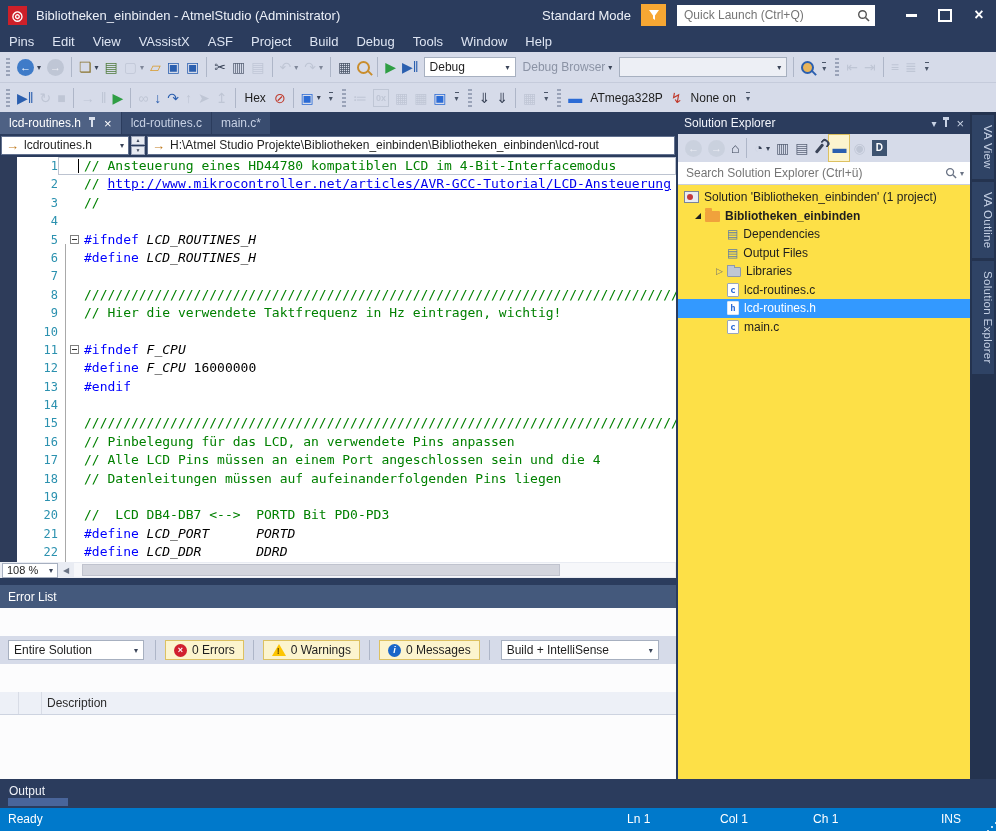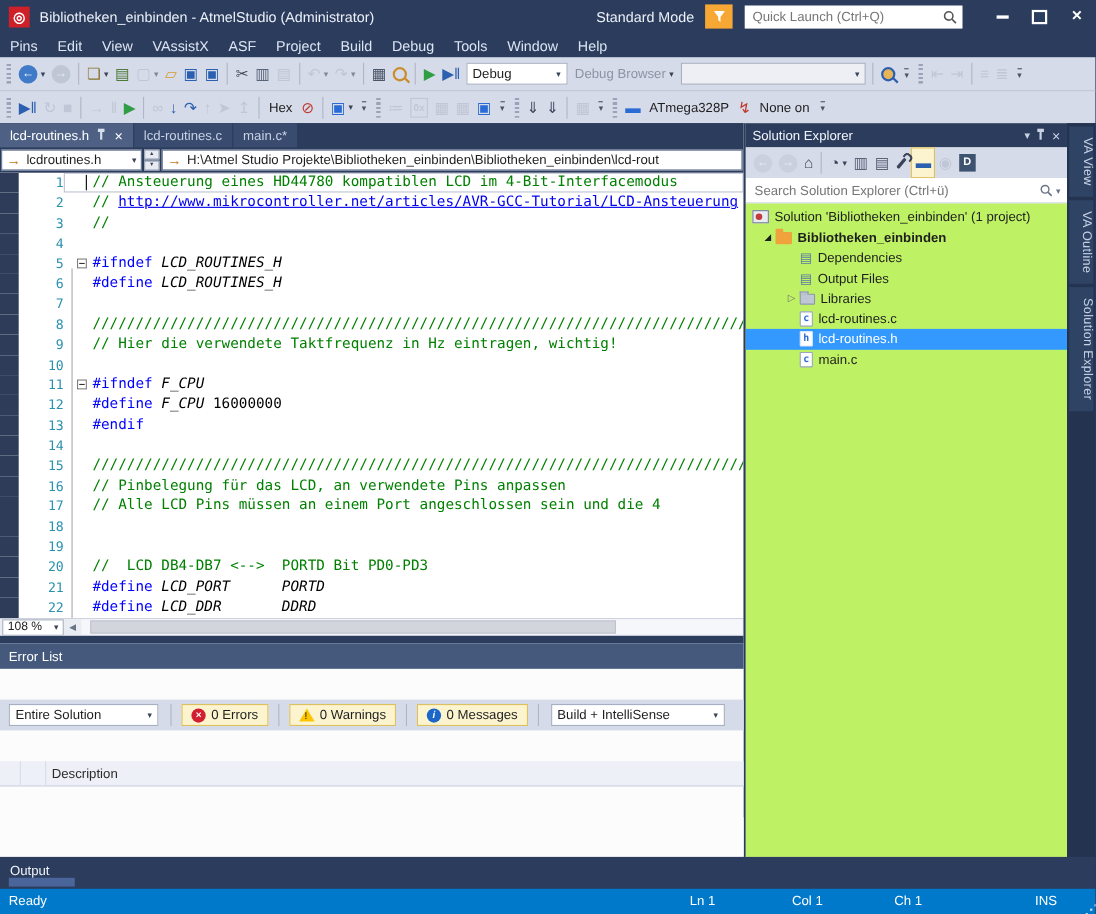--- a/index.html
+++ b/index.html
@@ -99,21 +99,21 @@
   .se-title{height:22px;background:#2B3C5D;color:#F2F5FB;font-size:12px;display:flex;align-items:center;padding:0 6px;flex:none;}
   .se-title .sp{flex:1;}
   .se-title .tico-btn{color:#C8D2E4;font-size:10px;margin-left:9px;display:flex;align-items:center;}
   .se-title .x{font-size:13px;}
   .se-pin{width:2px;height:7px;background:#C8D2E4;position:relative;}
   .se-pin::before{content:'';position:absolute;top:-3px;left:-2px;width:6px;height:3px;background:#C8D2E4;}
   .se-toolbar{height:28px;background:#D6DBE9;display:flex;align-items:center;padding-left:4px;flex:none;}
   .se-search{height:22px;background:#fff;border-bottom:1px solid #C9CFDC;display:flex;align-items:center;padding:0 6px;flex:none;}
   .se-search input{flex:1;border:0;outline:0;font-size:12px;color:#8A8F9B;font-family:"Liberation Sans",sans-serif;}
   .se-search .dd{color:#6B7485;}
-  .se-tree{flex:1;background:#bef264;padding-top:3px;overflow:hidden;}
+  .se-tree{flex:1;background:#fde047;padding-top:3px;overflow:hidden;}
   .se-row{height:18.5px;display:flex;align-items:center;font-size:12px;color:#1E1E1E;white-space:nowrap;}
   .se-row.selected{background:#3399FF;color:#fff;}
   .se-row .label{margin-left:5px;}
   .se-row .label.bold{font-weight:bold;}
   .arrow-slot{width:15px;flex:none;display:flex;align-items:center;justify-content:center;}
   .arr-exp{width:0;height:0;border-left:6px solid transparent;border-bottom:6px solid #1E1E1E;}
   .arr-col{font-size:9px;color:#707070;}
   .tico{flex:none;display:inline-flex;align-items:center;justify-content:center;}
   .tico.solution{width:15px;height:12px;background:#E9ECF2;border:1px solid #7A8499;position:relative;box-sizing:border-box;}
   .tico.solution::after{content:'';position:absolute;left:2px;top:2px;width:6px;height:6px;border-radius:50%;background:#C43B3B;}
@@ -422,21 +422,21 @@
       <div class="code-row"><span class="gut-margin"></span><span class="ln">8</span><span class="foldc"></span><span class="txt"><span class="c-comment">////////////////////////////////////////////////////////////////////////////////////////////////////</span></span></div>
       <div class="code-row"><span class="gut-margin"></span><span class="ln">9</span><span class="foldc"></span><span class="txt"><span class="c-comment">// Hier die verwendete Taktfrequenz in Hz eintragen, wichtig!</span></span></div>
       <div class="code-row"><span class="gut-margin"></span><span class="ln">10</span><span class="foldc"></span><span class="txt"></span></div>
       <div class="code-row"><span class="gut-margin"></span><span class="ln">11</span><span class="foldc"><span class="fold-box"></span></span><span class="txt"><span class="c-pp">#ifndef</span><span class="c-macro"> F_CPU</span></span></div>
       <div class="code-row"><span class="gut-margin"></span><span class="ln">12</span><span class="foldc"></span><span class="txt"><span class="c-pp">#define</span><span class="c-macro"> F_CPU</span><span class="c-num"> 16000000</span></span></div>
       <div class="code-row"><span class="gut-margin"></span><span class="ln">13</span><span class="foldc"></span><span class="txt"><span class="c-pp">#endif</span></span></div>
       <div class="code-row"><span class="gut-margin"></span><span class="ln">14</span><span class="foldc"></span><span class="txt"></span></div>
       <div class="code-row"><span class="gut-margin"></span><span class="ln">15</span><span class="foldc"></span><span class="txt"><span class="c-comment">////////////////////////////////////////////////////////////////////////////////////////////////////</span></span></div>
       <div class="code-row"><span class="gut-margin"></span><span class="ln">16</span><span class="foldc"></span><span class="txt"><span class="c-comment">// Pinbelegung für das LCD, an verwendete Pins anpassen</span></span></div>
       <div class="code-row"><span class="gut-margin"></span><span class="ln">17</span><span class="foldc"></span><span class="txt"><span class="c-comment">// Alle LCD Pins müssen an einem Port angeschlossen sein und die 4</span></span></div>
-      <div class="code-row"><span class="gut-margin"></span><span class="ln">18</span><span class="foldc"></span></div>
+      <div class="code-row"><span class="gut-margin"></span><span class="ln">18</span><span class="foldc"></span><span class="txt"><span class="c-comment">// Datenleitungen müssen auf aufeinanderfolgenden Pins liegen</span></span></div>
       <div class="code-row"><span class="gut-margin"></span><span class="ln">19</span><span class="foldc"></span><span class="txt"></span></div>
       <div class="code-row"><span class="gut-margin"></span><span class="ln">20</span><span class="foldc"></span><span class="txt"><span class="c-comment">//  LCD DB4-DB7 &lt;--&gt;  PORTD Bit PD0-PD3</span></span></div>
       <div class="code-row"><span class="gut-margin"></span><span class="ln">21</span><span class="foldc"></span><span class="txt"><span class="c-pp">#define</span><span class="c-macro"> LCD_PORT</span><span class="c-plain">      </span><span class="c-macro">PORTD</span></span></div>
       <div class="code-row"><span class="gut-margin"></span><span class="ln">22</span><span class="foldc"></span><span class="txt"><span class="c-pp">#define</span><span class="c-macro"> LCD_DDR</span><span class="c-plain">       </span><span class="c-macro">DDRD</span></span></div>
       <div class="fold-line" style="top: 87px; height: 318px;"></div>
     </div>
   <div class="hscroll">
     <div class="zoombox">
       <span>108 %</span>
       <span class="dd">▾</span>

